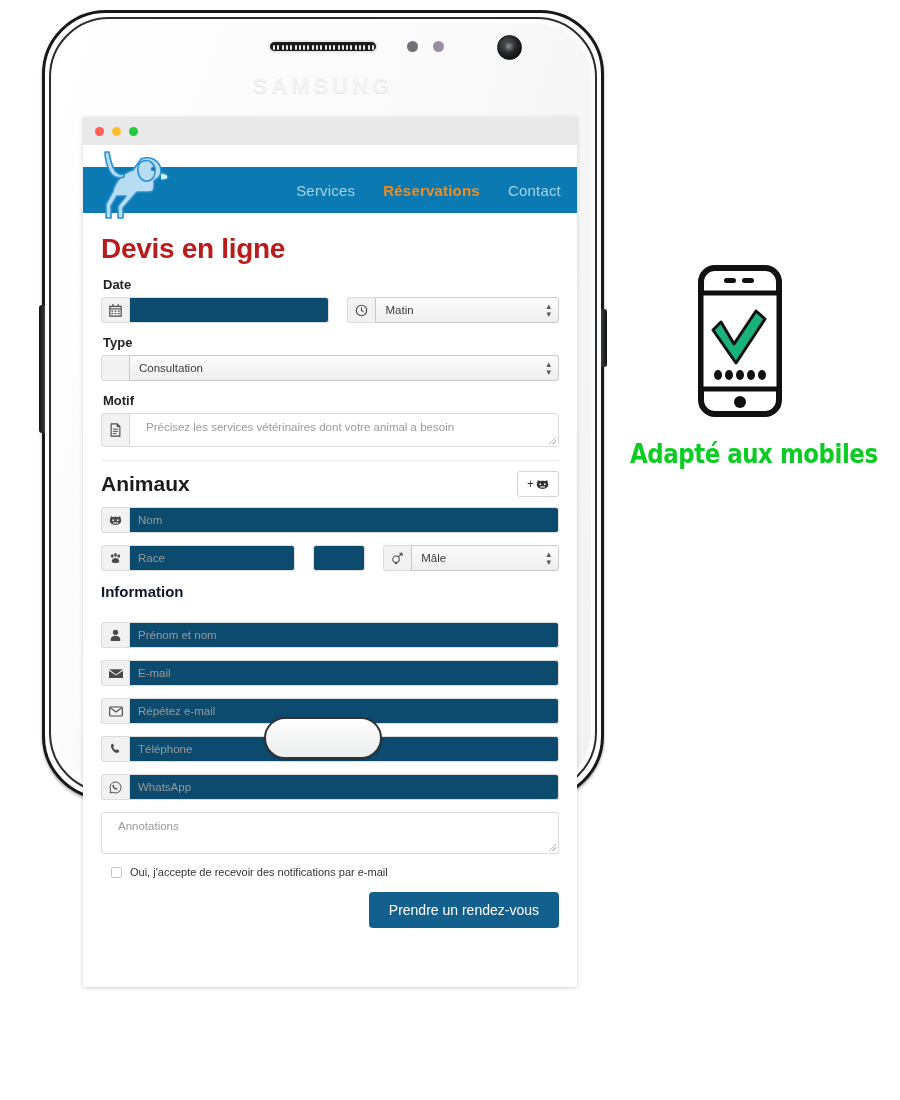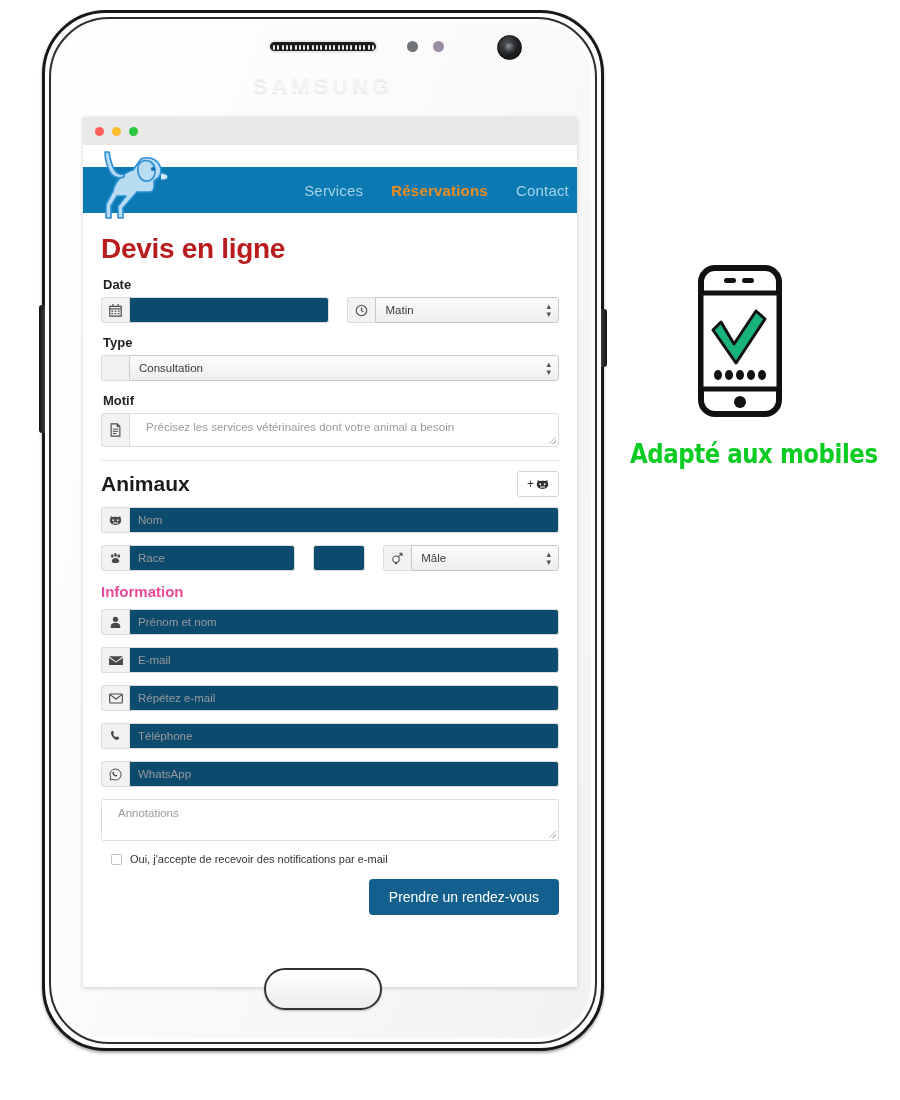--- a/index.html
+++ b/index.html
@@ -7,21 +7,21 @@
     width: 900px; height: 1100px;
     background: #ffffff;
     font-family: "Liberation Sans", sans-serif;
     overflow: hidden;
   }
   .stage { position: relative; width: 900px; height: 1100px; }
 
   
   .phone {
     position: absolute; left: 42px; top: 10px;
-    width: 562px; height: 1041px;
+    width: 562px; height: 790px;
     border-radius: 64px;
     background: #fdfdfd;
     border: 3px solid #17181a;
     box-shadow: 0 0 0 2px #ffffff inset, 0 2px 3px rgba(0,0,0,.35);
   }
   .phone-inner-rim {
     position: absolute; left: 4px; top: 4px; right: 4px; bottom: 4px;
     border-radius: 60px;
     border: 2px solid #2b2d30;
     pointer-events: none;
@@ -106,21 +106,21 @@
     height: 842px; overflow: hidden;
   }
 
   
   .site-header { position: relative; height: 78px; background: #fff; }
   .navbar {
     position: absolute; left: 0; right: 0; top: 22px; height: 46px;
     background: #0b7ab2;
   }
   .nav-items {
-    position: absolute; right: 8px; top: 0; height: 46px;
+    position: absolute; right: 16px; top: 0; height: 46px;
     display: flex; align-items: center; gap: 28px;
   }
   .nav-item { font-size: 15px; color: #a8d3e6; letter-spacing: .2px; }
   .nav-item.active { color: #f28c1c; font-weight: bold; }
   .logo {
     position: absolute; left: 14px; top: 2px;
     width: 82px; height: 76px; z-index: 3;
   }
 
   
@@ -180,21 +180,21 @@
     display: flex; align-items: center; justify-content: space-between;
     margin-bottom: 10px;
   }
   .sec-title { font-size: 21px; font-weight: bold; color: #1c1c1c; text-align: center; }
   .addbtn {
     width: 42px; height: 26px; background: #fff;
     border: 1px solid #d4d4d4; border-radius: 3px;
     display: flex; align-items: center; justify-content: center; gap: 2px;
     font-size: 12px; color: #333;
   }
-  .sec-title2 { font-size: 15px; font-weight: bold; color: #ec4899; margin-bottom: 9px; }
+  .sec-title2 { font-size: 15px; font-weight: bold; color: #0f172a; margin-bottom: 22px; }
 
   .checkrow {
     display: flex; align-items: center; gap: 8px;
     margin: 0 0 3px 10px; font-size: 11px; color: #333;
   }
   .cb {
     width: 11px; height: 11px; min-width: 11px;
     border: 1px solid #c4c4c4; border-radius: 2px; background: #fff;
   }
   .lnk { color: #2f8fd0; }

